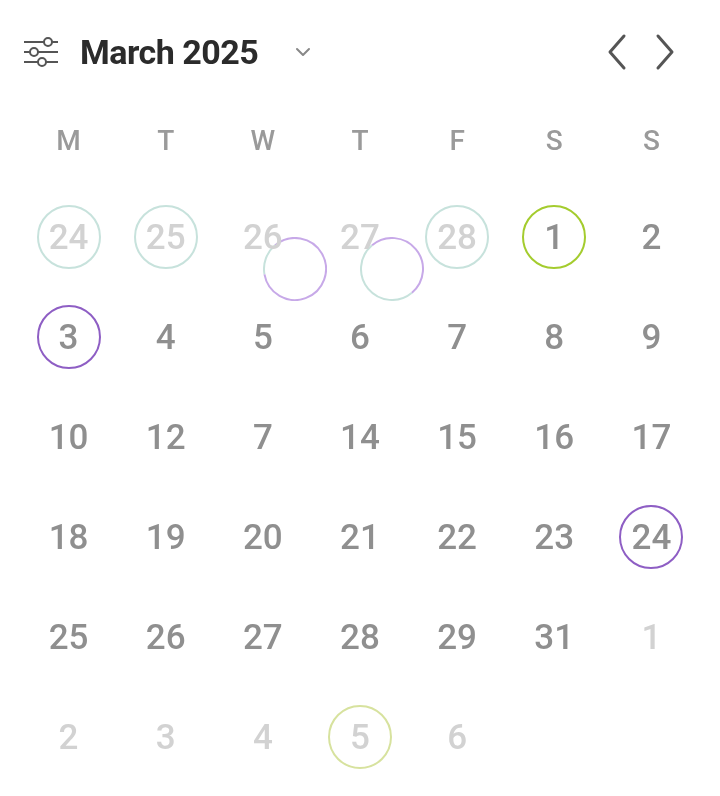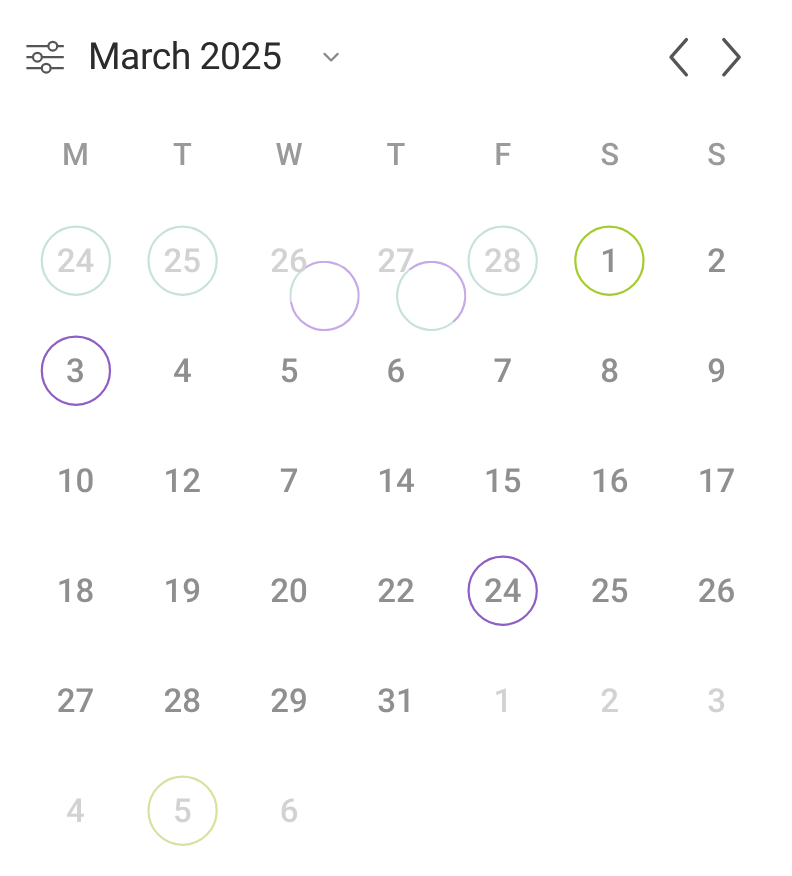--- a/index.html
+++ b/index.html
@@ -22,21 +22,21 @@
   }
   .header-right {
     display: flex;
     align-items: center;
     gap: 18px;
     padding-right:10px;
   }
   .settings-icon svg { display:block; }
   .month-title {
     font-size: 34px;
-    font-weight: 400;
+    font-weight: 700;
     color: #2b2b2b;
     letter-spacing: -0.5px;
   }
   .dropdown-toggle {
     margin-left: 18px;
     display:flex;
     align-items:center;
     cursor:pointer;
   }
   .nav-btn {
@@ -53,21 +53,21 @@
     font-size: 28px;
     font-weight: 500;
     color: #9a9a9a;
     padding: 20px 0 30px 0;
   }
   .cell {
     height: 100px;
     display: flex;
     align-items: center;
     justify-content: center;
-    font-size: 30px;
+    font-size: 35px;
     font-weight: 500;
     position: relative;
   }
   .cell .num {
     position: relative;
     z-index: 2;
     width: 64px;
     height: 64px;
     display:flex;
     align-items:center;
@@ -218,21 +218,27 @@
     <div class="cell current">
       <div class="num">18</div>
     </div>
     <div class="cell current">
       <div class="num">19</div>
     </div>
     <div class="cell current">
       <div class="num">20</div>
     </div>
     <div class="cell current">
+      <div class="num">21</div>
+    </div>
+    <div class="cell current">
       <div class="num">22</div>
+    </div>
+    <div class="cell current">
+      <div class="num">23</div>
     </div>
     <div class="cell current">
       <div class="ring ring-full" style="border-color: rgb(142, 94, 196);"></div>
       <div class="num">24</div>
     </div>
     <div class="cell current">
       <div class="num">25</div>
     </div>
     <div class="cell current">
       <div class="num">26</div>

